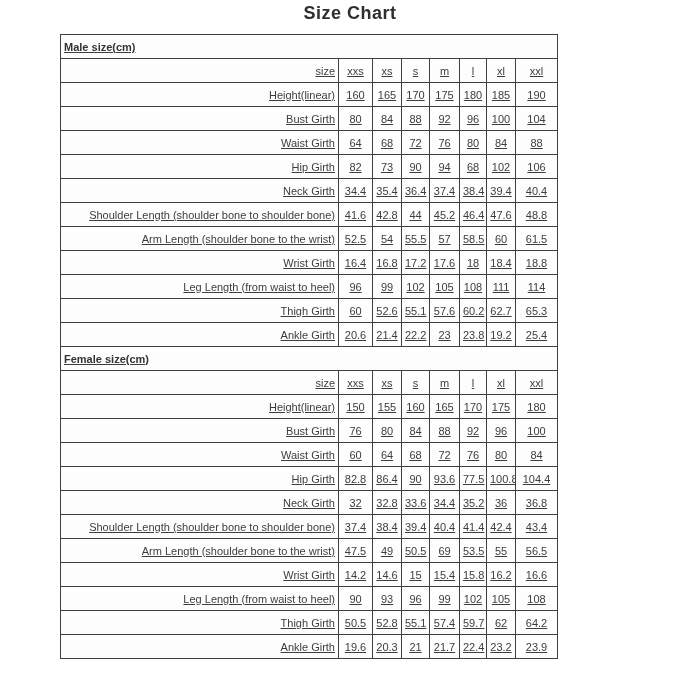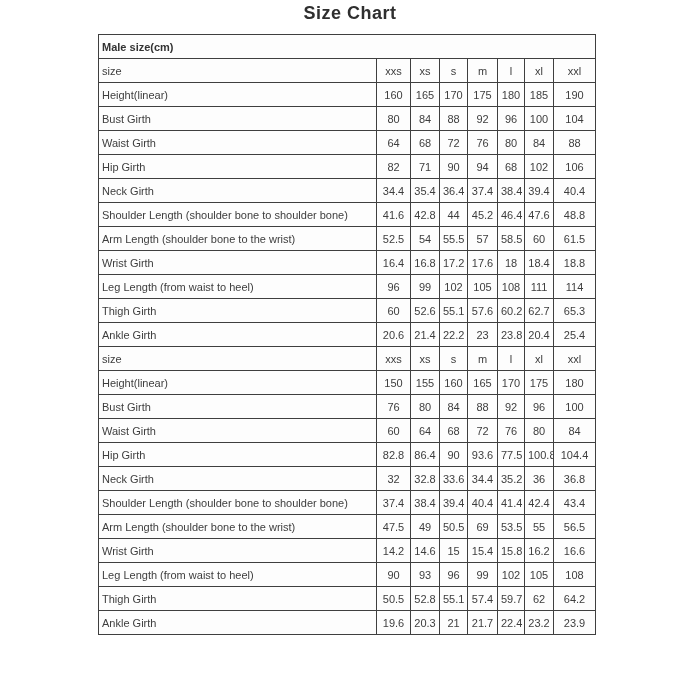--- a/index.html
+++ b/index.html
@@ -24,41 +24,42 @@
     color: #2f2f2f;
     letter-spacing: 0.5px;
     padding-top: 3px;
     margin: 0 0 0 0;
     height: 34px;
     box-sizing: border-box;
   }
   table.size-chart {
     border-collapse: collapse;
     table-layout: fixed;
-    margin-left: 98px;
+    margin-left: 60px;
     width: 497px;
     font-size: 11px;
     color: #3d3d3d;
+    text-decoration: underline;
   }
   table.size-chart td {
     border: 1px solid #3f3f3f;
     height: 24px;
     padding: 0 3px;
     box-sizing: border-box;
     overflow: hidden;
     white-space: nowrap;
     background: #fdfdfd;
   }
   td.section-header-cell {
     font-weight: 700;
     color: #333333;
     text-align: left;
   }
   td.row-label-cell {
-    text-align: left;
+    text-align: right;
   }
   td.value-cell {
     text-align: center;
     padding: 0 1px;
   }
 </style>
 </head>
 <body>
 
 <div class="page">
@@ -114,21 +115,21 @@
           <td class="value-cell">68</td>
           <td class="value-cell">72</td>
           <td class="value-cell">76</td>
           <td class="value-cell">80</td>
           <td class="value-cell">84</td>
           <td class="value-cell">88</td>
         </tr>
         <tr>
           <td class="row-label-cell">Hip Girth</td>
           <td class="value-cell">82</td>
-          <td class="value-cell">71</td>
+          <td class="value-cell">73</td>
           <td class="value-cell">90</td>
           <td class="value-cell">94</td>
           <td class="value-cell">68</td>
           <td class="value-cell">102</td>
           <td class="value-cell">106</td>
         </tr>
         <tr>
           <td class="row-label-cell">Neck Girth</td>
           <td class="value-cell">34.4</td>
           <td class="value-cell">35.4</td>
@@ -188,22 +189,25 @@
           <td class="value-cell">62.7</td>
           <td class="value-cell">65.3</td>
         </tr>
         <tr>
           <td class="row-label-cell">Ankle Girth</td>
           <td class="value-cell">20.6</td>
           <td class="value-cell">21.4</td>
           <td class="value-cell">22.2</td>
           <td class="value-cell">23</td>
           <td class="value-cell">23.8</td>
-          <td class="value-cell">20.4</td>
+          <td class="value-cell">19.2</td>
           <td class="value-cell">25.4</td>
+        </tr>
+        <tr>
+          <td class="section-header-cell" colspan="8">Female size(cm)</td>
         </tr>
         <tr>
           <td class="row-label-cell">size</td>
           <td class="value-cell">xxs</td>
           <td class="value-cell">xs</td>
           <td class="value-cell">s</td>
           <td class="value-cell">m</td>
           <td class="value-cell">l</td>
           <td class="value-cell">xl</td>
           <td class="value-cell">xxl</td>

